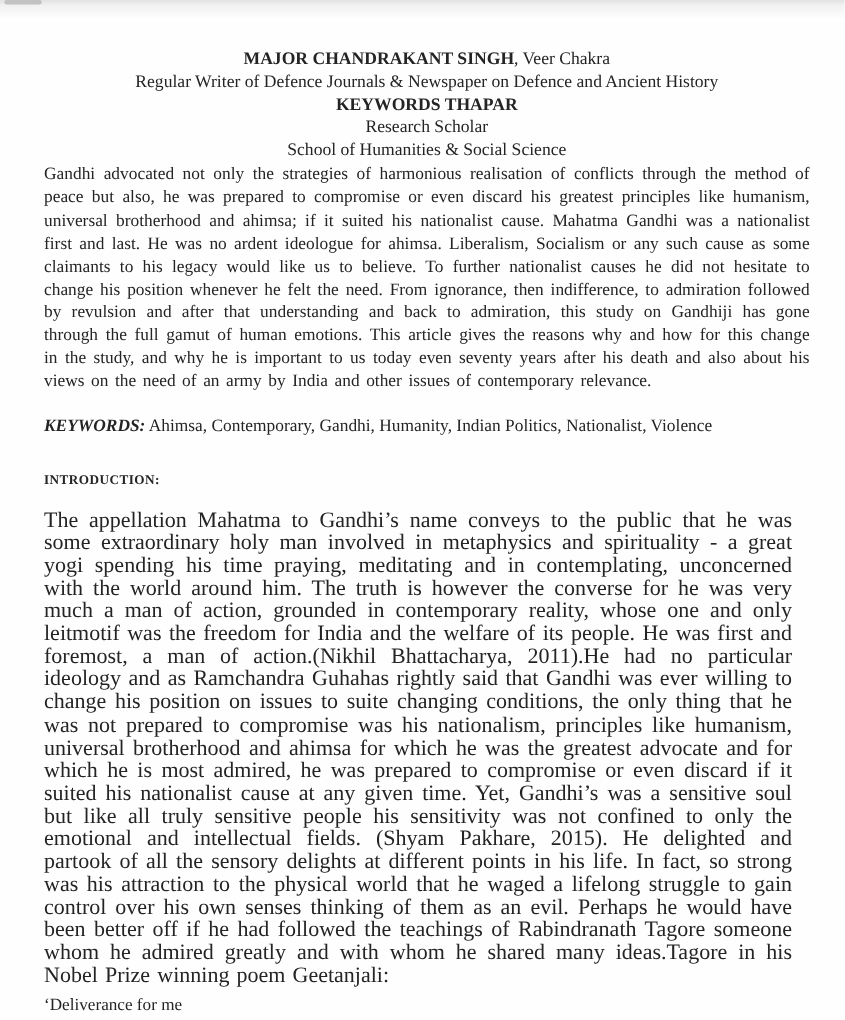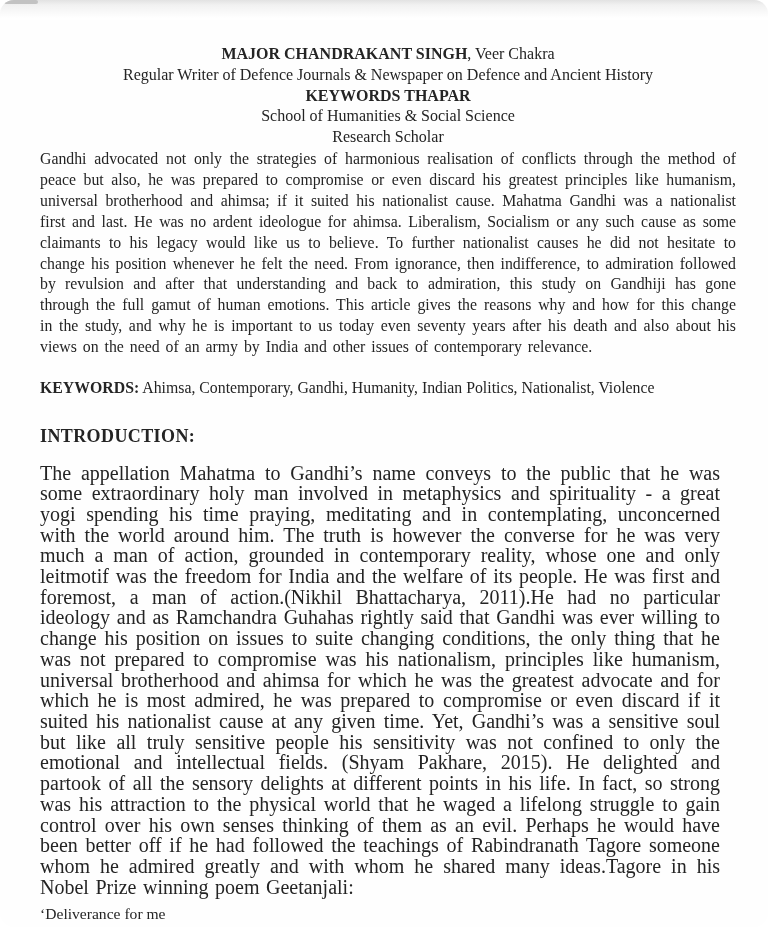--- a/index.html
+++ b/index.html
@@ -9,21 +9,20 @@
   }
   .page {
     position: relative;
     width: 768px;
     height: 927px;
     background: #fefefe;
     overflow: hidden;
     font-family: "Liberation Serif", "DejaVu Serif", serif;
     color: #242424;
     box-sizing: border-box;
-    border-radius: 14px;
   }
   
   .scan-edge {
     position: absolute;
     top: 0; left: 0; right: 0;
     height: 20px;
     background: linear-gradient(to bottom, #e2e2e2 0%, #f1f1f1 25%, #ffffff 90%);
   }
   .scan-edge::before {
     content: "";
@@ -51,27 +50,28 @@
     line-height: 20.9px;
     word-spacing: 2px;
   }
   .keywords {
     margin: 20px 0 0 0;
     font-size: 15.8px;
     line-height: 20.5px;
   }
   .kw-label {
     font-weight: bold;
+    font-style: italic;
   }
   .kw-text {
     font-weight: normal;
   }
   .section-heading {
     margin: 27px 0 0 0;
-    font-size: 18px;
+    font-size: 12px;
     font-weight: bold;
     letter-spacing: 0.4px;
     line-height: 20px;
   }
   .body-par {
     margin: 17px 16px 0 0;
     text-align: justify;
     font-size: 20px;
     line-height: 20.7px;
     word-spacing: 1.5px;
@@ -89,22 +89,22 @@
 
 <div class="page">
   <div class="scan-edge"></div>
 
   <div class="content">
 
     <header class="doc-header">
       <p><span class="b">MAJOR CHANDRAKANT SINGH</span><span>, Veer Chakra</span></p>
       <p>Regular Writer of Defence Journals &amp; Newspaper on Defence and Ancient History</p>
       <p class="b">KEYWORDS THAPAR</p>
+      <p>Research Scholar</p>
       <p>School of Humanities &amp; Social Science</p>
-      <p>Research Scholar</p>
     </header>
 
     <p class="abstract">Gandhi advocated not only the strategies of harmonious realisation of conflicts through the method of peace but also, he was prepared to compromise or even discard his greatest principles like humanism, universal brotherhood and ahimsa; if it suited his nationalist cause. Mahatma Gandhi was a nationalist first and last. He was no ardent ideologue for ahimsa. Liberalism, Socialism or any such cause as some claimants to his legacy would like us to believe. To further nationalist causes he did not hesitate to change his position whenever he felt the need. From ignorance, then indifference, to admiration followed by revulsion and after that understanding and back to admiration, this study on Gandhiji has gone through the full gamut of human emotions. This article gives the reasons why and how for this change in the study, and why he is important to us today even seventy years after his death and also about his views on the need of an army by India and other issues of contemporary relevance.</p>
 
     <p class="keywords"><span class="kw-label">KEYWORDS:</span><span class="kw-text"> Ahimsa, Contemporary, Gandhi, Humanity, Indian Politics, Nationalist, Violence</span></p>
 
     <h2 class="section-heading">INTRODUCTION:</h2>
 
     <p class="body-par">The appellation Mahatma to Gandhi’s name conveys to the public that he was some extraordinary holy man involved in metaphysics and spirituality - a great yogi spending his time praying, meditating and in contemplating, unconcerned with the world around him. The truth is however the converse for he was very much a man of action, grounded in contemporary reality, whose one and only leitmotif was the freedom for India and the welfare of its people. He was first and foremost, a man of action.(Nikhil Bhattacharya, 2011).He had no particular ideology and as Ramchandra Guhahas rightly said that Gandhi was ever willing to change his position on issues to suite changing conditions, the only thing that he was not prepared to compromise was his nationalism, principles like humanism, universal brotherhood and ahimsa for which he was the greatest advocate and for which he is most admired, he was prepared to compromise or even discard if it suited his nationalist cause at any given time. Yet, Gandhi’s was a sensitive soul but like all truly sensitive people his sensitivity was not confined to only the emotional and intellectual fields. (Shyam Pakhare, 2015). He delighted and partook of all the sensory delights at different points in his life. In fact, so strong was his attraction to the physical world that he waged a lifelong struggle to gain control over his own senses thinking of them as an evil. Perhaps he would have been better off if he had followed the teachings of Rabindranath Tagore someone whom he admired greatly and with whom he shared many ideas.Tagore in his Nobel Prize winning poem Geetanjali:</p>
 

